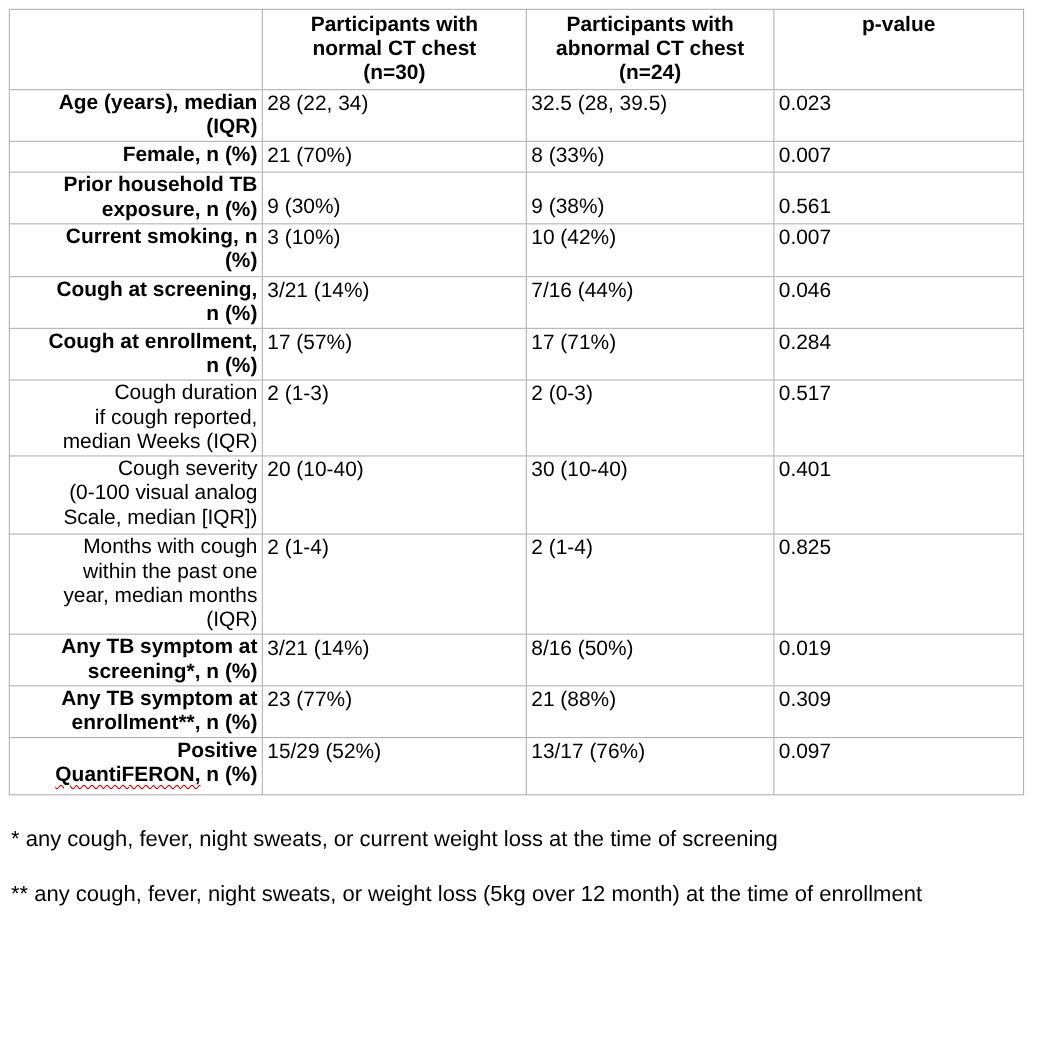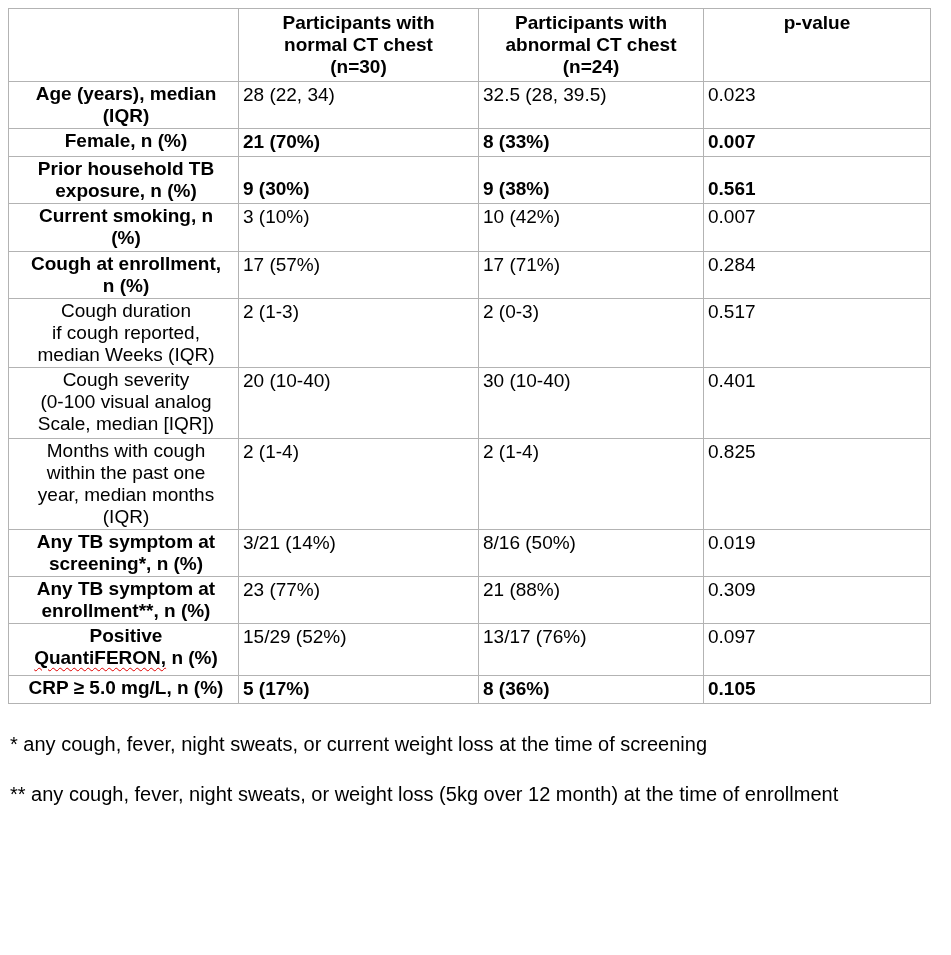--- a/index.html
+++ b/index.html
@@ -31,34 +31,33 @@
     white-space: pre-line;
     overflow: hidden;
   }
   .char-table th {
     font-weight: bold;
     text-align: center;
     padding: 3px 4px;
   }
   .char-table td.lbl {
     font-weight: bold;
-    text-align: center;
+    text-align: right;
     padding: 1px 4px 1px 9px;
   }
   .char-table tr.sub td.lbl {
     font-weight: normal;
   }
   .char-table td.val, .char-table td.pv {
     font-weight: normal;
     padding: 2px 4px;
   }
   tr.vbottom td.val, tr.vbottom td.pv {
     vertical-align: bottom;
     padding-bottom: 3px;
-    font-weight: bold;
   }
 
   .h24{height:24px}.h28{height:28px}.h46{height:46px}.h47{height:47px}
   .h48{height:48px}.h52{height:52px}.h69{height:69px}.h70{height:70px}
   .h71{height:71px}.h73{height:73px}.h89{height:89px}
 
   .squiggle {
     text-decoration-line: underline;
     text-decoration-style: wavy;
     text-decoration-color: var(--spellcheck-red, #e00000);
@@ -120,20 +119,27 @@
         <td class="val">9 (38%)</td>
         <td class="pv">0.561</td>
       </tr>
       <tr class="h48">
         <td class="lbl">Current smoking, n
 (%)</td>
         <td class="val">3 (10%)</td>
         <td class="val">10 (42%)</td>
         <td class="pv">0.007</td>
       </tr>
+      <tr class="h47">
+        <td class="lbl">Cough at screening,
+n (%)</td>
+        <td class="val">3/21 (14%)</td>
+        <td class="val">7/16 (44%)</td>
+        <td class="pv">0.046</td>
+      </tr>
       <tr class="h46">
         <td class="lbl">Cough at enrollment,
 n (%)</td>
         <td class="val">17 (57%)</td>
         <td class="val">17 (71%)</td>
         <td class="pv">0.284</td>
       </tr>
       <tr class="h69 sub">
         <td class="lbl">Cough duration
 if cough reported,
@@ -173,26 +179,20 @@
         <td class="val">21 (88%)</td>
         <td class="pv">0.309</td>
       </tr>
       <tr class="h52">
         <td class="lbl"><span>Positive
 </span><span class="squiggle">QuantiFERON,</span><span> n (%)</span></td>
         <td class="val">15/29 (52%)</td>
         <td class="val">13/17 (76%)</td>
         <td class="pv">0.097</td>
       </tr>
-      <tr class="h28 vbottom">
-        <td class="lbl">CRP ≥ 5.0 mg/L, n (%)</td>
-        <td class="val">5 (17%)</td>
-        <td class="val">8 (36%)</td>
-        <td class="pv">0.105</td>
-      </tr>
     </tbody>
   </table>
 
   <div class="footnotes">
     <div>* any cough, fever, night sweats, or current weight loss at the time of screening</div>
     <div>** any cough, fever, night sweats, or weight loss (5kg over 12 month) at the time of enrollment</div>
     
   </div>
 
 </div>

